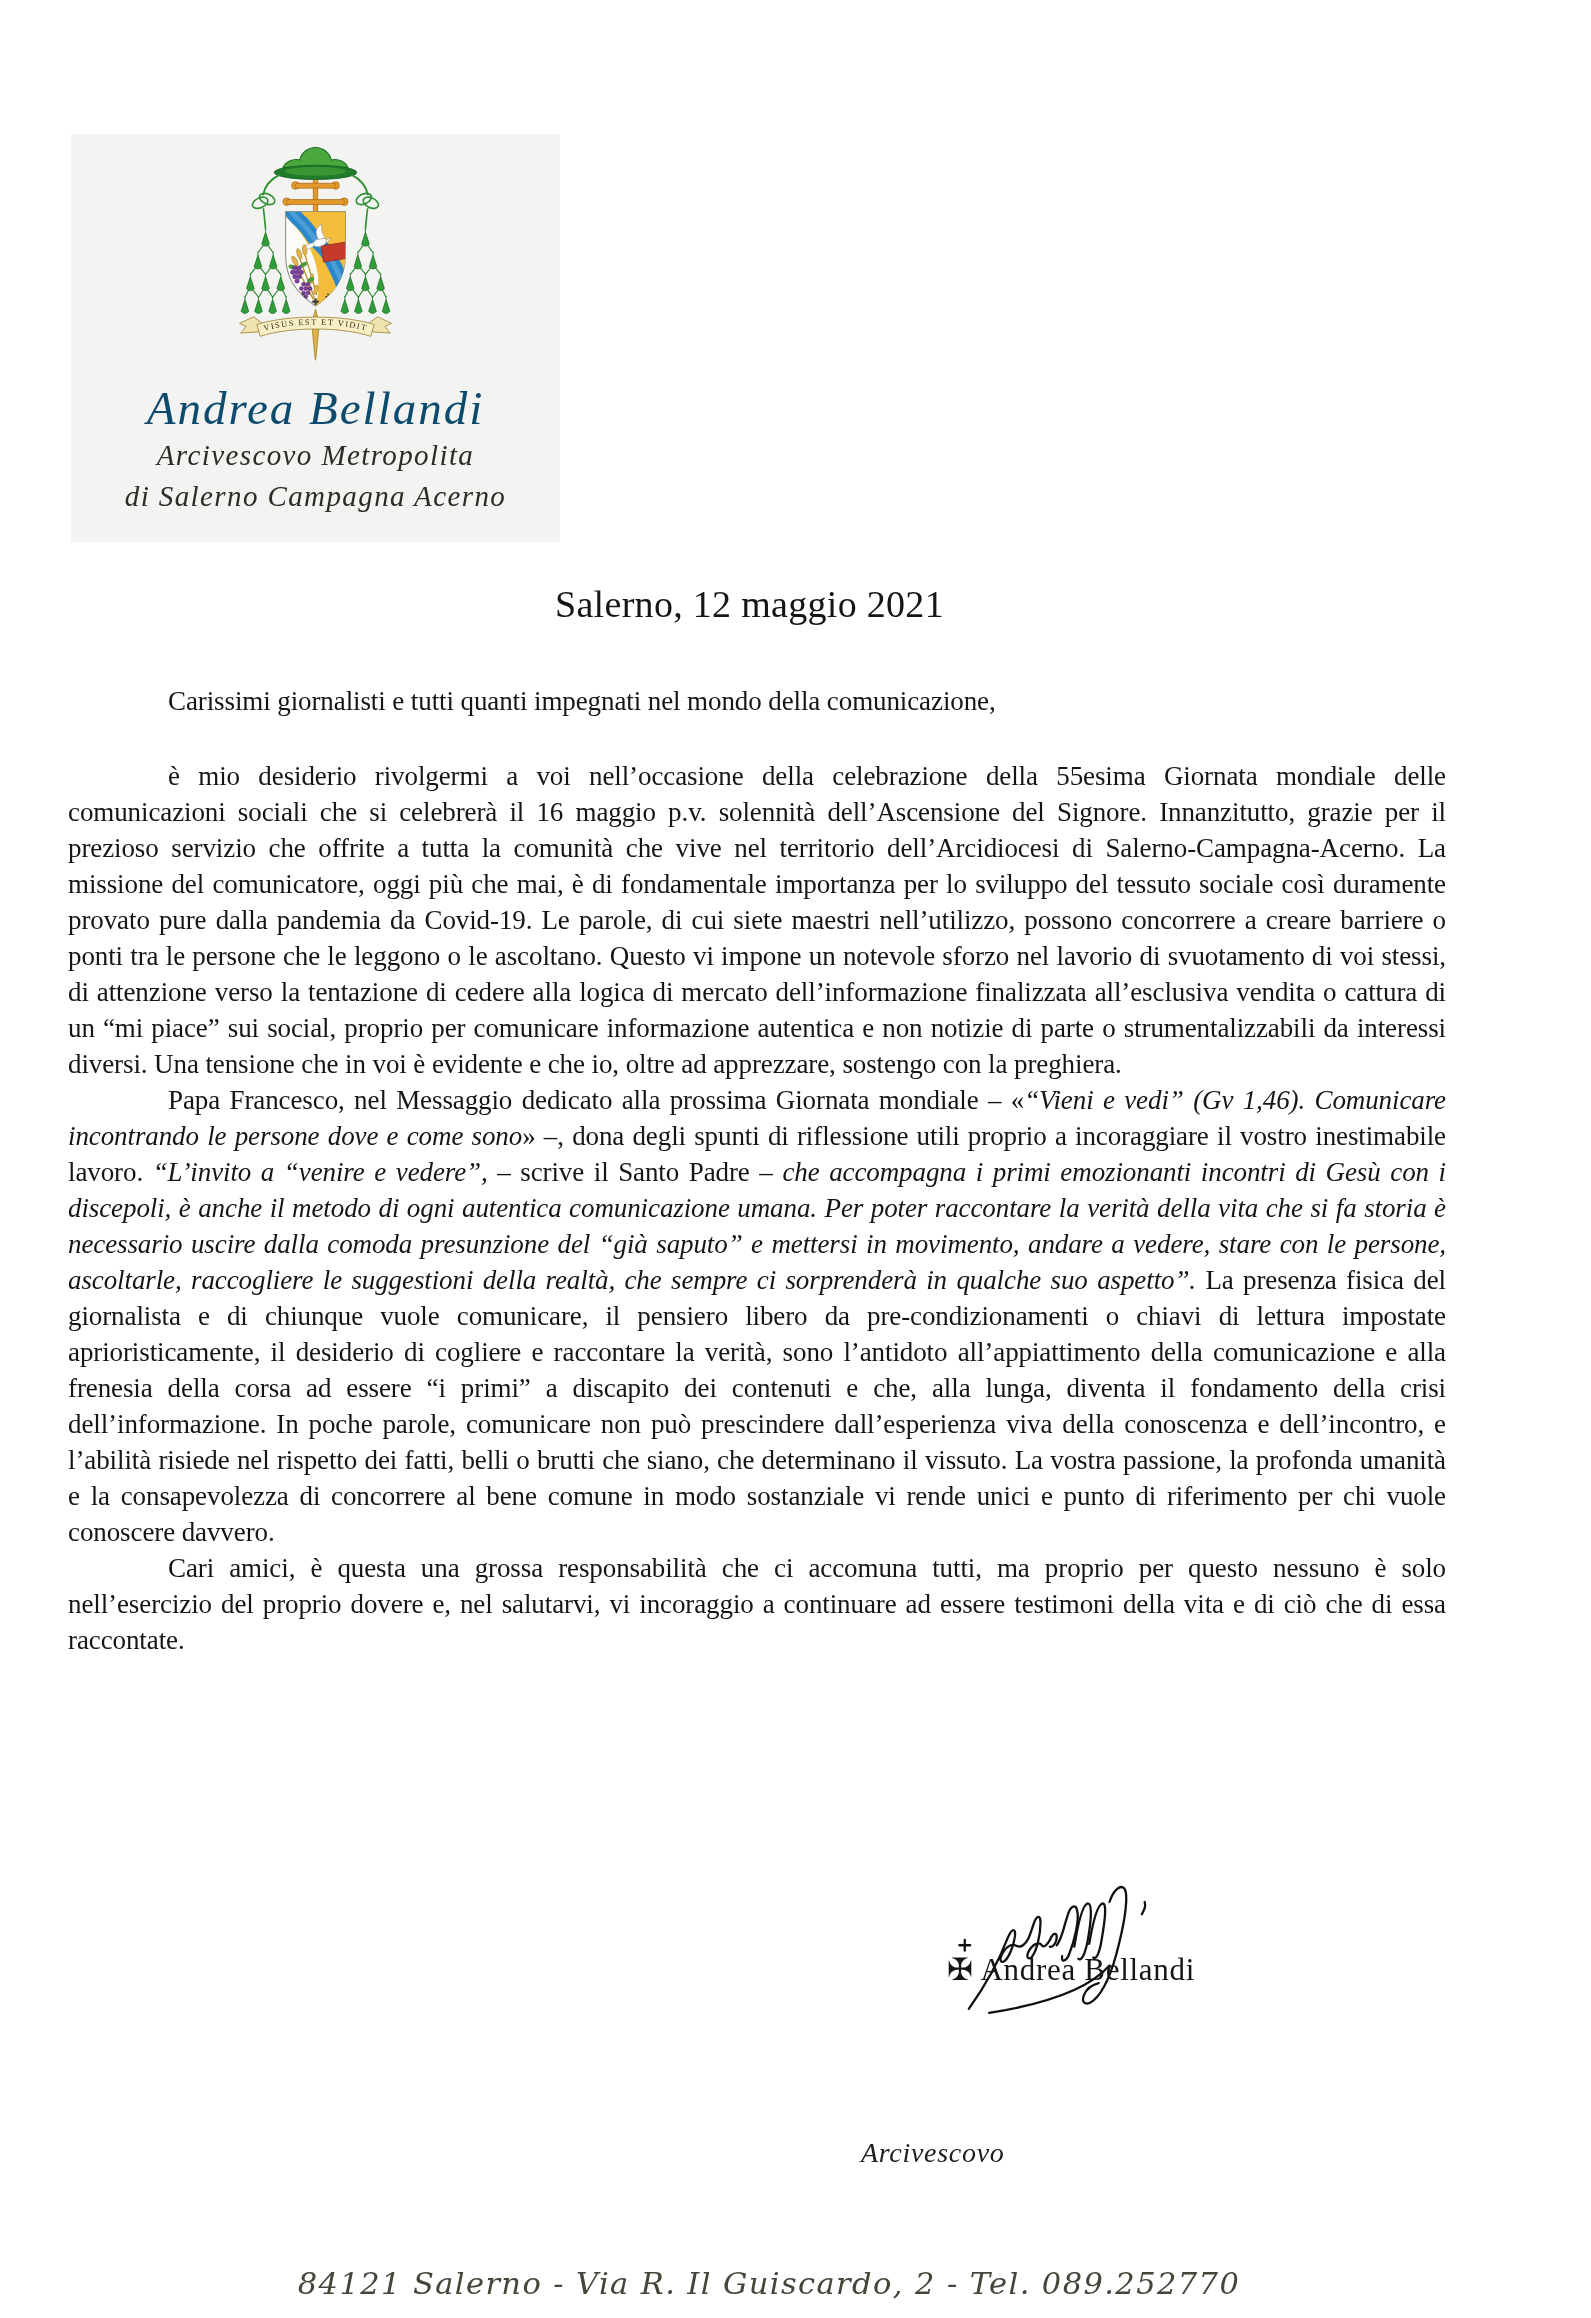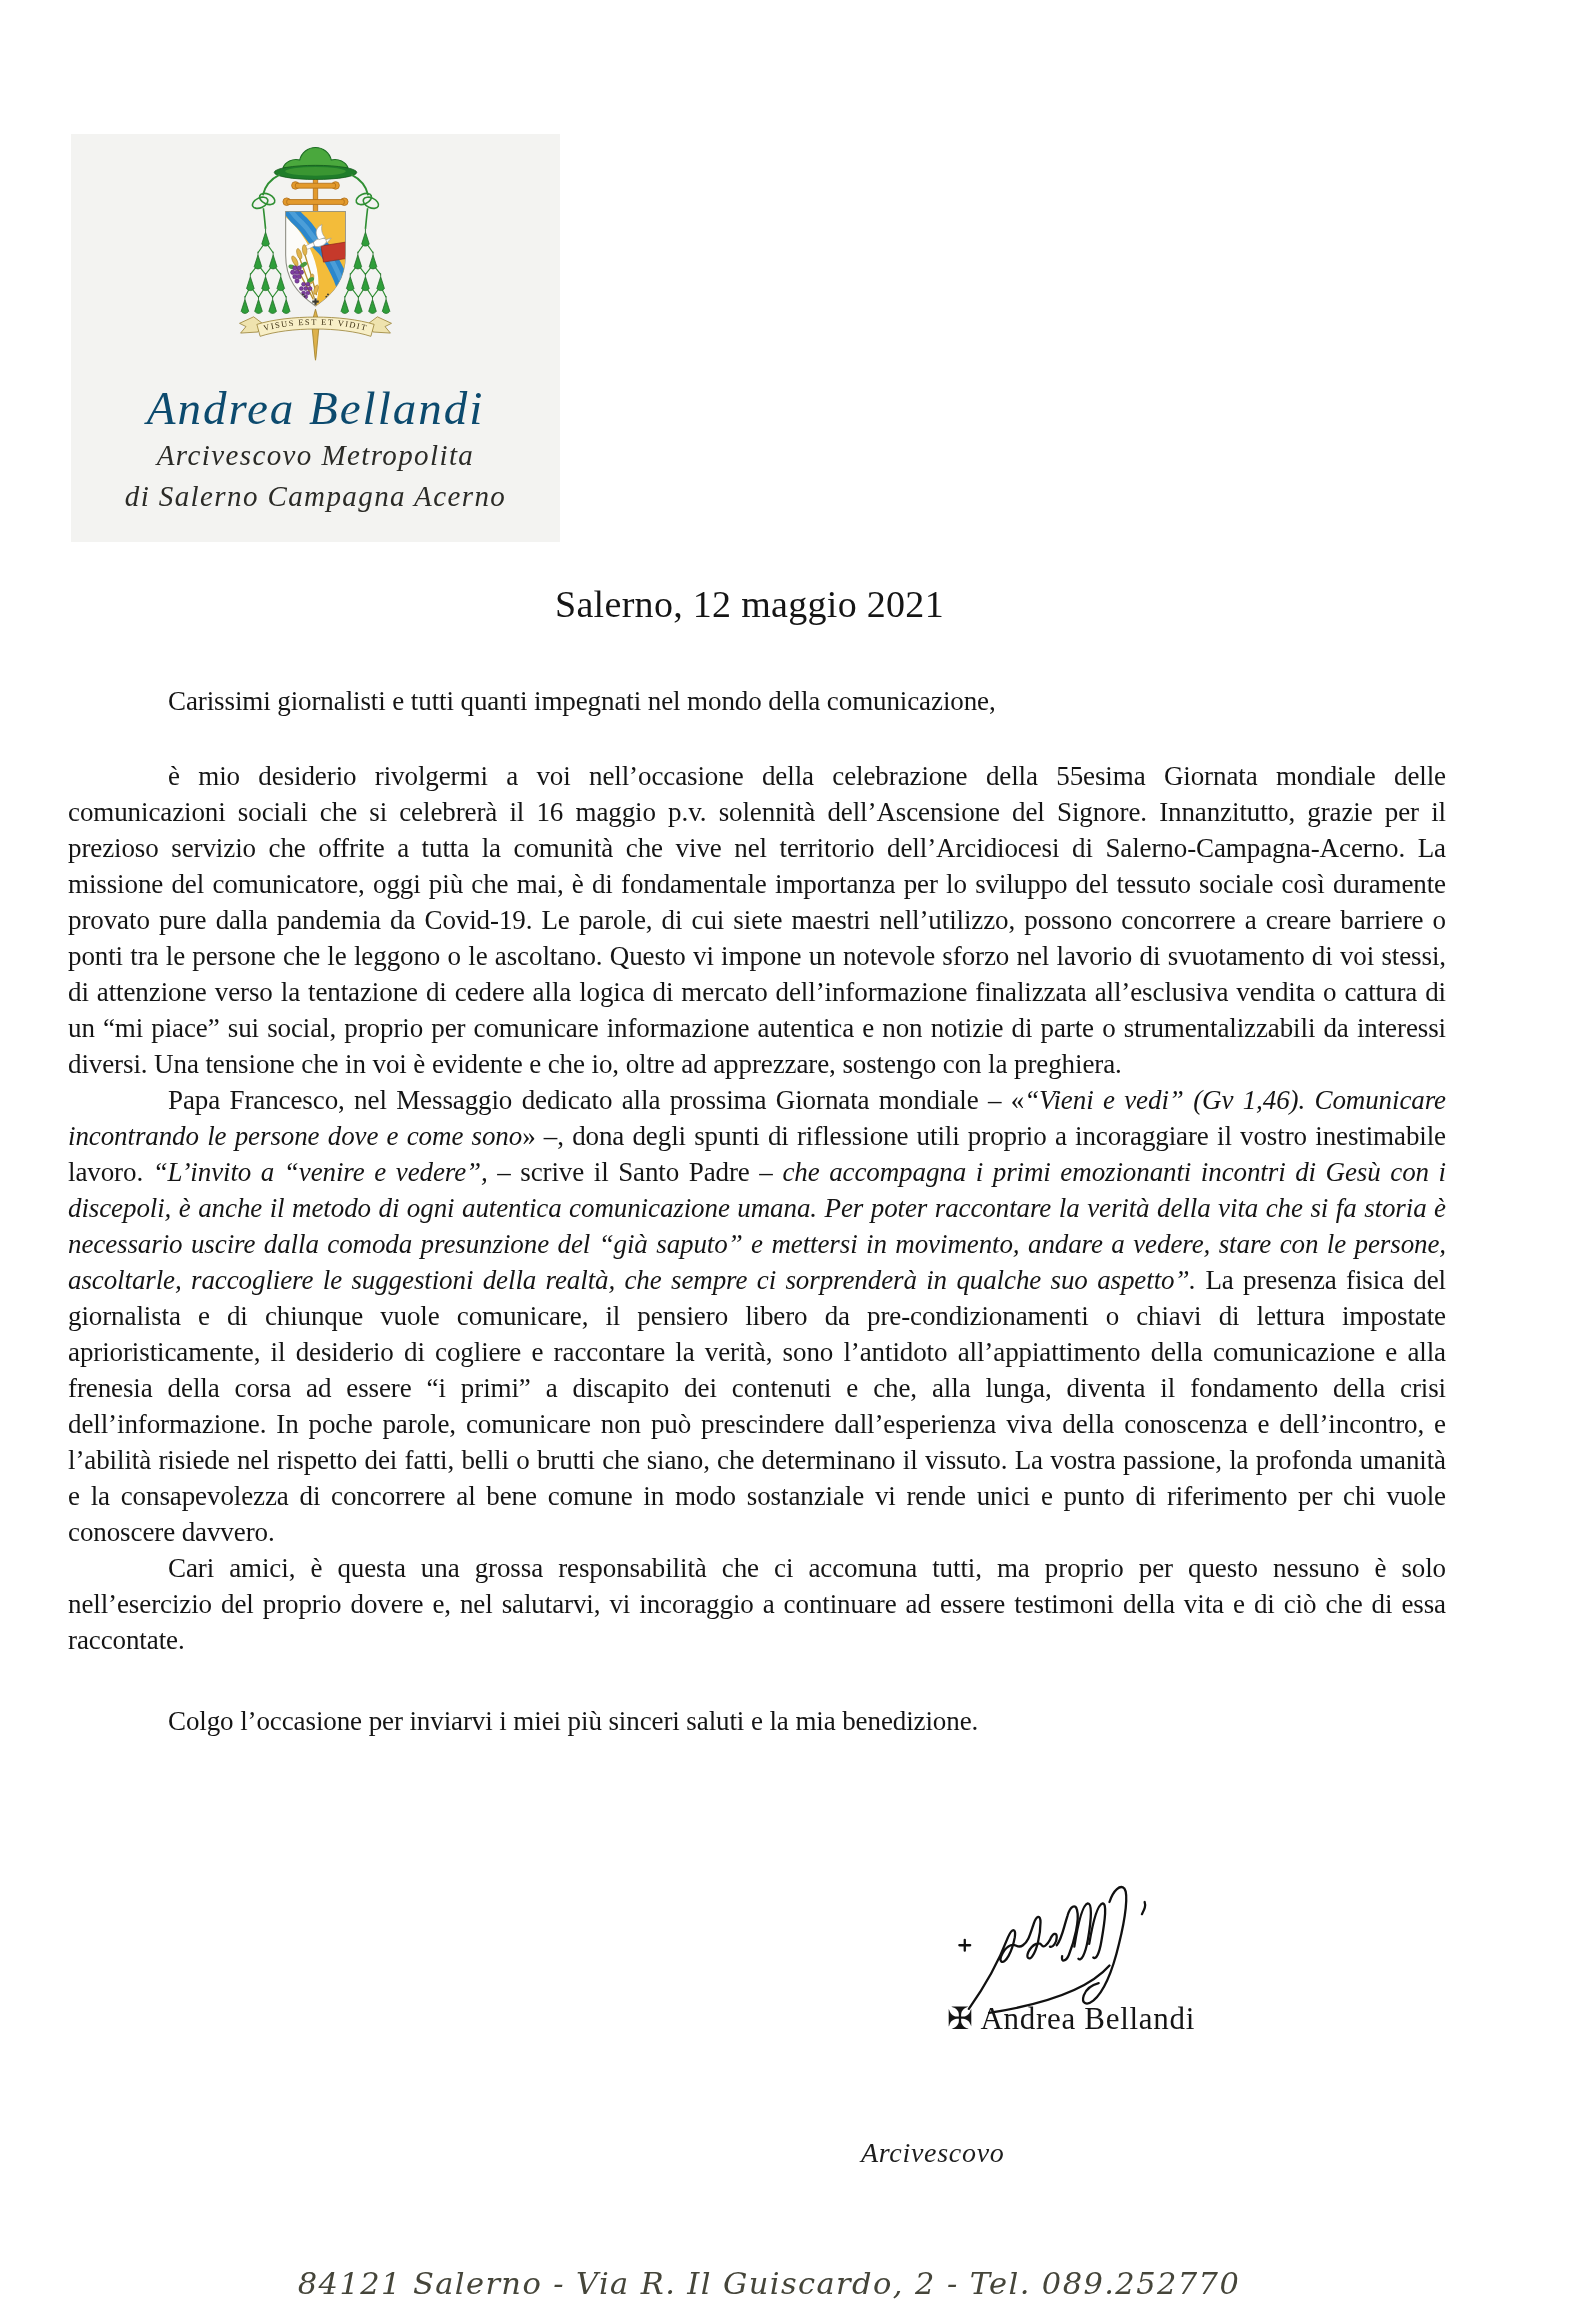--- a/index.html
+++ b/index.html
@@ -32,21 +32,21 @@
     position:absolute;left:68px;top:683px;width:1378px;
     font-size:27px;line-height:36px;text-align:justify;letter-spacing:-0.1px;
   }
   .body-text p{margin:0;text-indent:100px;}
   .body-text p.salutation{margin-bottom:39px;}
   .body-text p.closing{margin-top:45px;}
   .it{font-style:italic;}
   
   .sig-graphic{position:absolute;left:948px;top:1879px;}
   .sig-name{
-    position:absolute;left:861px;top:2000px;width:420px;
+    position:absolute;left:861px;top:1951px;width:420px;
     text-align:center;font-size:31px;letter-spacing:0.7px;
   }
   .sig-role{
     position:absolute;left:861px;top:2137px;width:420px;
     font-size:28px;font-style:italic;letter-spacing:0.7px;color:#1d1d1d;
   }
   
   .footer-line{
     position:absolute;left:0;top:2266px;width:1524px;text-align:center;
     font-family:"DejaVu Serif",serif;font-style:italic;
@@ -196,21 +196,20 @@
     <div class="lh-title">di Salerno Campagna Acerno</div>
   </div>
 
   <div class="date-line">Salerno, 12 maggio 2021</div>
 
   <div class="body-text">
     <p class="salutation"><span>Carissimi giornalisti e tutti quanti impegnati nel mondo della comunicazione,</span></p>
     <p><span>è mio desiderio rivolgermi a voi nell’occasione della celebrazione della 55esima Giornata mondiale delle comunicazioni sociali che si celebrerà il 16 maggio p.v. solennità dell’Ascensione del Signore. Innanzitutto, grazie per il prezioso servizio che offrite a tutta la comunità che vive nel territorio dell’Arcidiocesi di Salerno-Campagna-Acerno. La missione del comunicatore, oggi più che mai, è di fondamentale importanza per lo sviluppo del tessuto sociale così duramente provato pure dalla pandemia da Covid-19. Le parole, di cui siete maestri nell’utilizzo, possono concorrere a creare barriere o ponti tra le persone che le leggono o le ascoltano. Questo vi impone un notevole sforzo nel lavorio di svuotamento di voi stessi, di attenzione verso la tentazione di cedere alla logica di mercato dell’informazione finalizzata all’esclusiva vendita o cattura di un “mi piace” sui social, proprio per comunicare informazione autentica e non notizie di parte o strumentalizzabili da interessi diversi. Una tensione che in voi è evidente e che io, oltre ad apprezzare, sostengo con la preghiera.</span></p>
     <p><span>Papa Francesco, nel Messaggio dedicato alla prossima Giornata mondiale – «</span><span class="it">“Vieni e vedi” (Gv 1,46). Comunicare incontrando le persone dove e come sono</span><span>» –, dona degli spunti di riflessione utili proprio a incoraggiare il vostro inestimabile lavoro. </span><span class="it">“L’invito a “venire e vedere”,</span><span> – scrive il Santo Padre – </span><span class="it">che accompagna i primi emozionanti incontri di Gesù con i discepoli, è anche il metodo di ogni autentica comunicazione umana. Per poter raccontare la verità della vita che si fa storia è necessario uscire dalla comoda presunzione del “già saputo” e mettersi in movimento, andare a vedere, stare con le persone, ascoltarle, raccogliere le suggestioni della realtà, che sempre ci sorprenderà in qualche suo aspetto”.</span><span> La presenza fisica del giornalista e di chiunque vuole comunicare, il pensiero libero da pre-condizionamenti o chiavi di lettura impostate aprioristicamente, il desiderio di cogliere e raccontare la verità, sono l’antidoto all’appiattimento della comunicazione e alla frenesia della corsa ad essere “i primi” a discapito dei contenuti e che, alla lunga, diventa il fondamento della crisi dell’informazione. In poche parole, comunicare non può prescindere dall’esperienza viva della conoscenza e dell’incontro, e l’abilità risiede nel rispetto dei fatti, belli o brutti che siano, che determinano il vissuto. La vostra passione, la profonda umanità e la consapevolezza di concorrere al bene comune in modo sostanziale vi rende unici e punto di riferimento per chi vuole conoscere davvero.</span></p>
     <p><span>Cari amici, è questa una grossa responsabilità che ci accomuna tutti, ma proprio per questo nessuno è solo nell’esercizio del proprio dovere e, nel salutarvi, vi incoraggio a continuare ad essere testimoni della vita e di ciò che di essa raccontate.</span></p>
-    <p class="closing"><span>Colgo l’occasione per inviarvi i miei più sinceri saluti e la mia benedizione.</span></p>
   </div>
 
   <svg class="sig-graphic" width="231" height="142" viewBox="0 0 340 210">
     <g fill="none" stroke="#111111" stroke-width="3.4" stroke-linecap="round" stroke-linejoin="round">
       <path d="M16,98 h16 M24,90 v16"></path>
       <path d="M30,192 C60,150 78,112 88,86 C94,72 100,72 98,86 C94,108 84,126 78,122 C74,118 82,102 92,98 C100,95 102,104 110,98 C118,92 120,84 126,66 C130,54 136,52 136,64 C136,84 130,106 124,114 C120,120 114,118 118,108 C124,96 134,92 138,98 C140,102 146,98 150,90 C154,80 160,78 160,86 C160,94 154,102 150,100"></path>
       <path d="M160,98 C168,88 170,72 176,54 C180,40 188,36 190,46 C194,60 186,92 178,112 C174,122 166,124 168,114"></path>
       <path d="M186,100 C192,62 198,38 206,36 C212,36 212,56 206,90 C202,112 196,122 192,118"></path>
       <path d="M208,96 C214,60 220,38 228,36 C234,36 232,58 226,92 C223,110 218,120 214,116"></path>
       <path d="M238,34 C244,16 254,8 260,14 C266,22 262,56 252,96 C242,138 228,168 214,180 C204,188 196,184 200,172 C204,162 214,156 222,154"></path>

